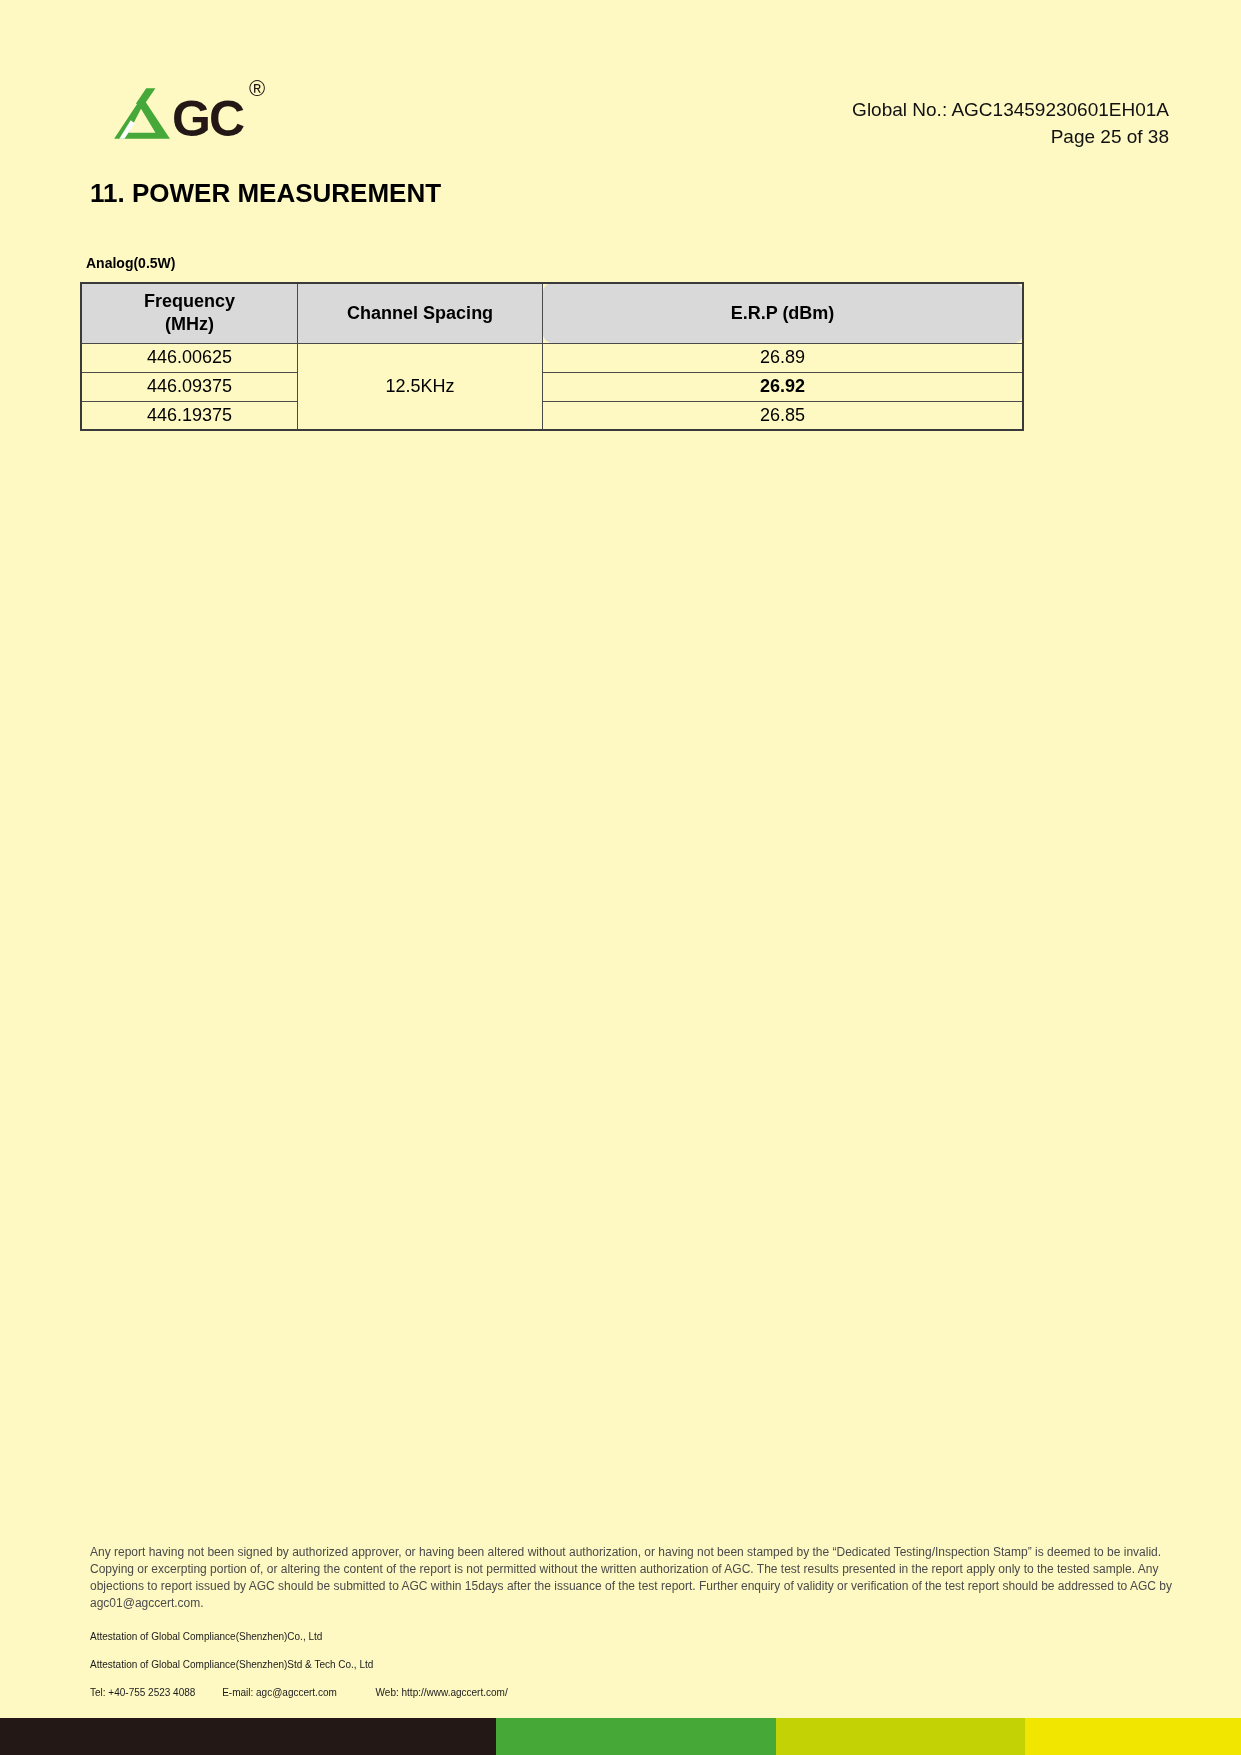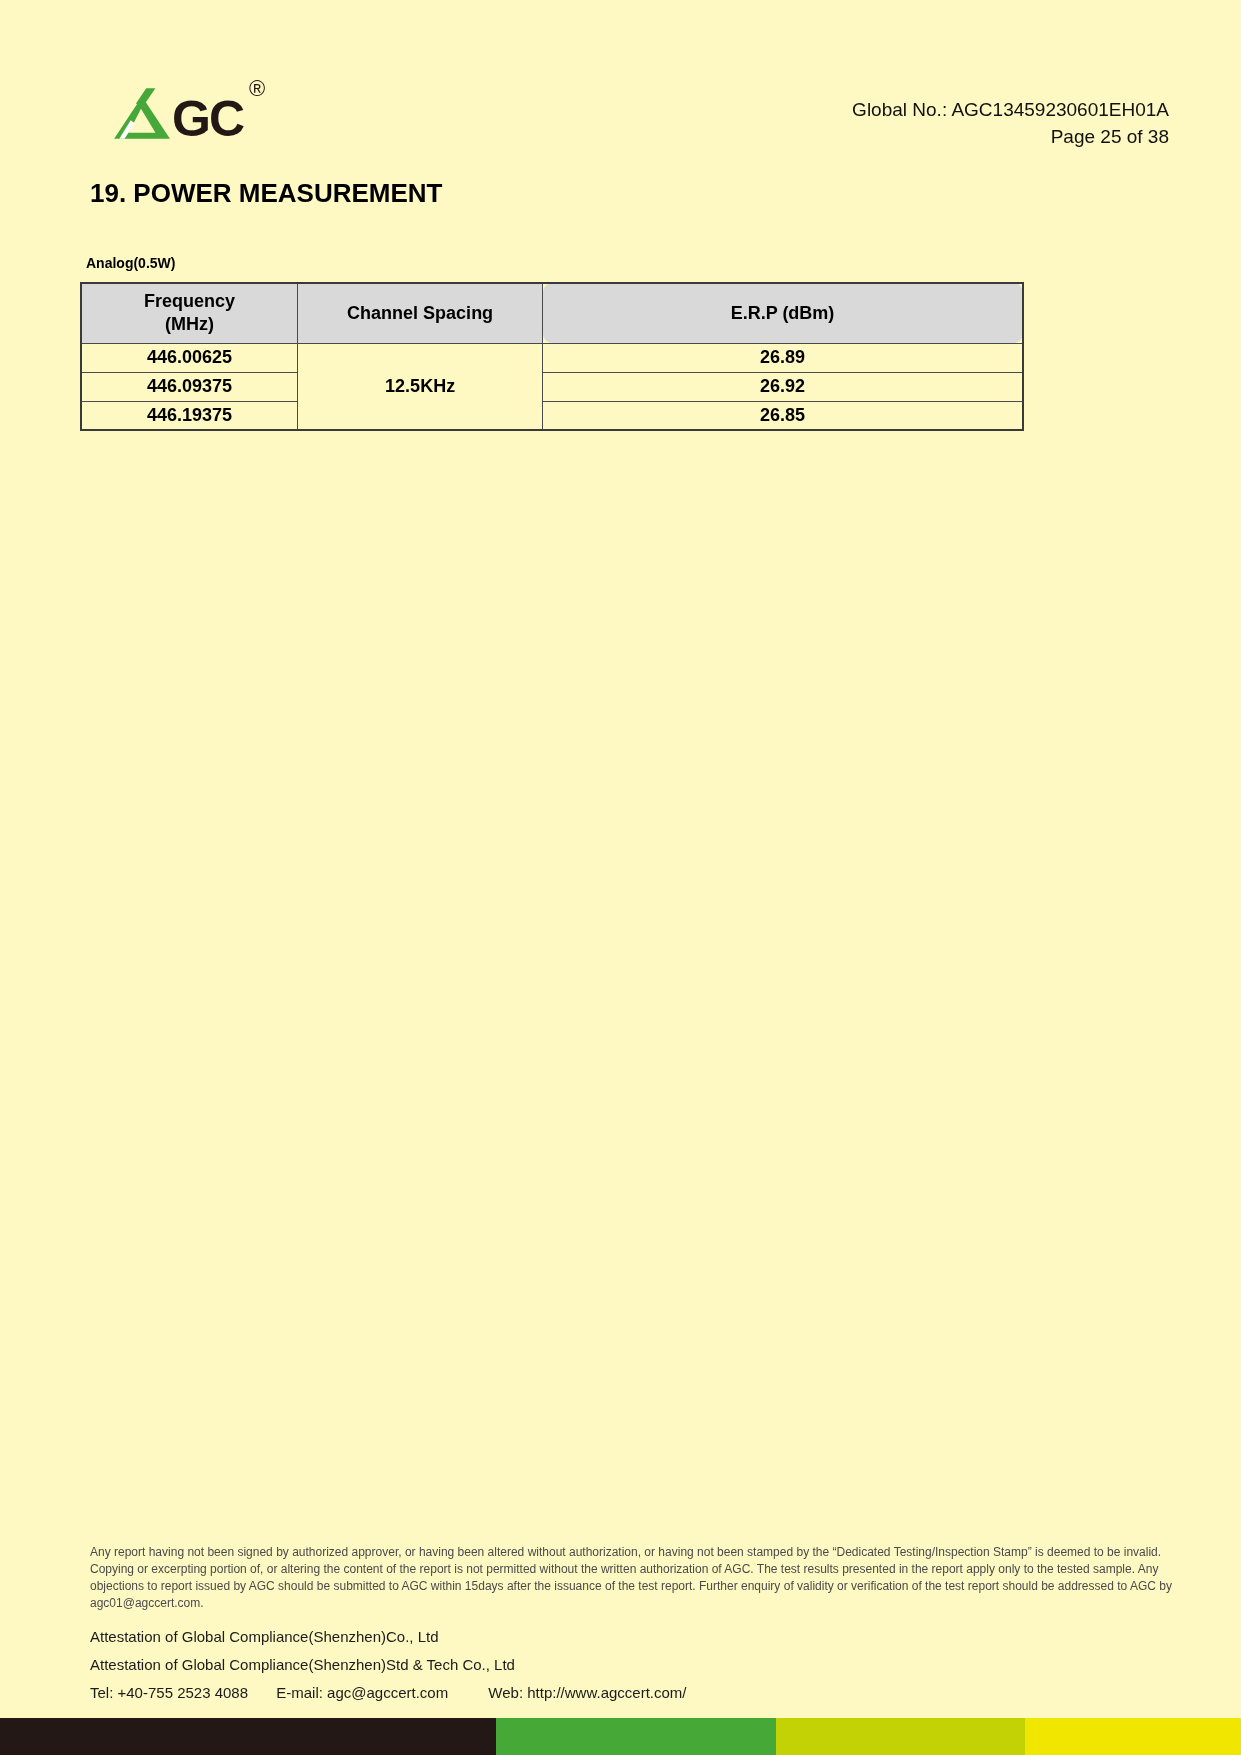--- a/index.html
+++ b/index.html
@@ -86,41 +86,41 @@
     text-align: center;
     vertical-align: middle;
     padding: 0;
   }
   .power-table th {
     background: var(--table-header-bg, #d9d9d9);
     font-weight: bold;
     height: 60px;
     line-height: 23px;
   }
-  .power-table td { height: 29px; font-weight: bold; }
+  .power-table td { height: 29px; font-weight: normal; }
   .power-table td.bold { font-weight: bold; margin-left: 28px; }
   .col-freq { width: 23%; }
   .col-spacing { width: 26%; }
   .col-erp { width: 51%; border-radius: 9px; }
 
   
   .disclaimer {
     position: absolute;
     left: 90px;
     top: 1544px;
     width: 1082px;
     font-size: 12px;
     line-height: 17px;
     color: #4a4a4a;
   }
   .company {
     position: absolute;
     left: 90px;
     top: 1628px;
-    font-size: 15px;
+    font-size: 10px;
     line-height: 18px;
     color: #1b1b1b;
   }
   .company > div { margin-bottom: 10px; }
   .contact span { display: inline-block; }
   .contact span:nth-child(1) { margin-right: 24px; }
   .contact span:nth-child(2) { margin-right: 36px; }
 
   
   .color-bar {
@@ -148,21 +148,21 @@
     </svg>
     <span class="logo-gc">GC</span>
     <span class="logo-reg">®</span>
   </div>
 
   <div class="report-meta">
     <div>Global No.: AGC13459230601EH01A</div>
     <div>Page 25 of 38</div>
   </div>
 
-  <h1 class="title">19. POWER MEASUREMENT</h1>
+  <h1 class="title">11. POWER MEASUREMENT</h1>
   <h2 class="subtitle">Analog(0.5W)</h2>
 
   <table class="power-table">
     <thead>
       <tr>
         <th class="col-freq">
           <div>Frequency</div>
           <div>(MHz)</div>
         </th>
         <th class="col-spacing">Channel Spacing</th>

